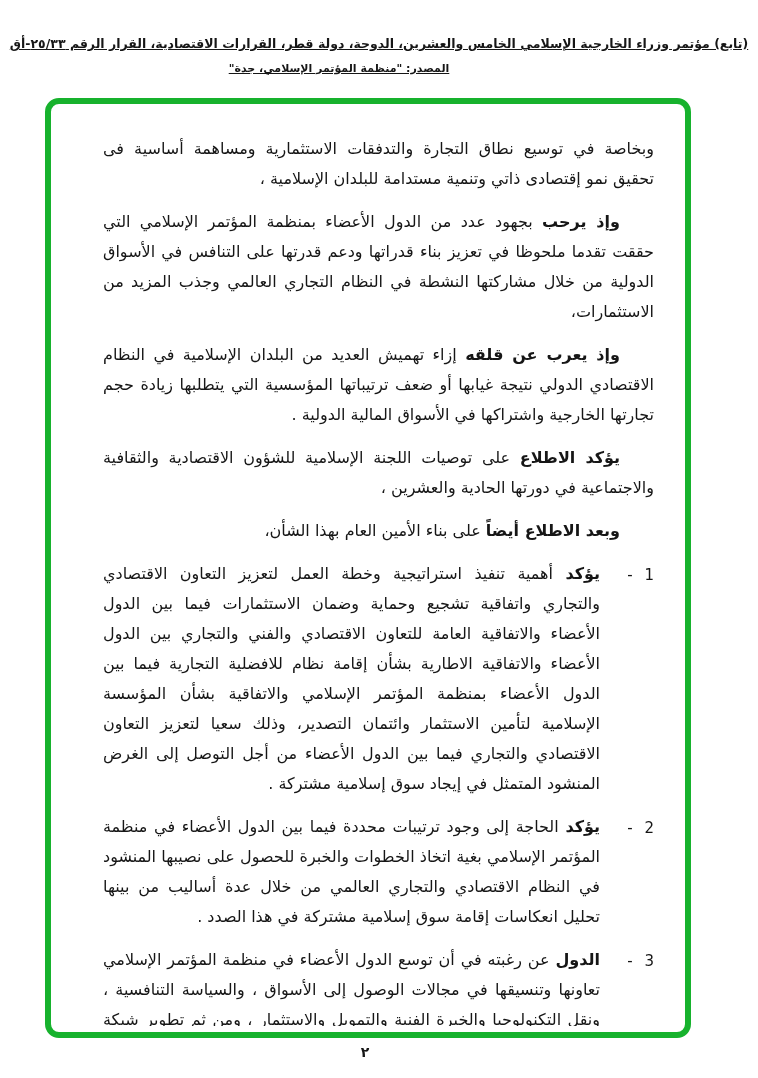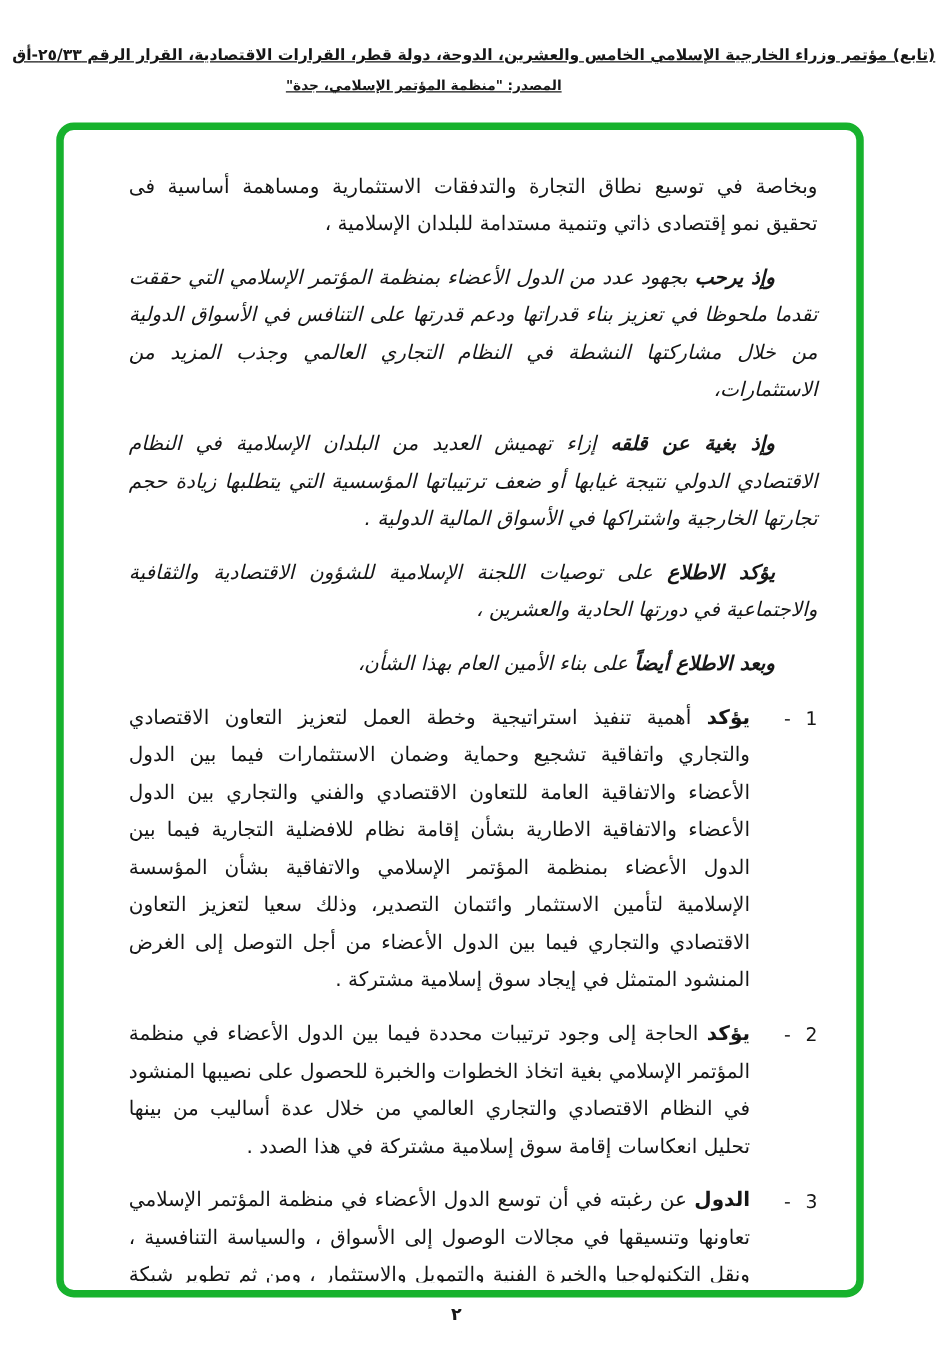--- a/index.html
+++ b/index.html
@@ -38,21 +38,21 @@
     top:6px;left:6px;right:6px;bottom:6px;
     padding:24px 25px 0 46px;
     box-sizing:border-box;
     direction:rtl;
     text-align:justify;
     font-size:16px;
     line-height:30px;
     overflow:hidden;
   }
   p.para{margin:0 0 13px 0;}
-  .indent{text-indent:34px;font-style:italic;}
+  .indent{text-indent:34px;}
   .lead{font-weight:bold;}
   
   .item{display:flex;margin:0 0 13px 0;}
   .item-num{
     flex:0 0 54px;width:54px;
     font-size:15px;
     word-spacing:7px;
     padding-top:1px;
   }
   .item-text{flex:1;}
@@ -78,21 +78,21 @@
     <p class="para">
       <span>وبخاصة في توسيع نطاق التجارة والتدفقات الاستثمارية ومساهمة أساسية فى تحقيق نمو إقتصادى ذاتي وتنمية مستدامة للبلدان الإسلامية ،</span>
     </p>
 
     <p class="para indent">
       <span class="lead">وإذ يرحب</span>
       <span>بجهود عدد من الدول الأعضاء بمنظمة المؤتمر الإسلامي التي حققت تقدما ملحوظا في تعزيز بناء قدراتها ودعم قدرتها على التنافس في الأسواق الدولية من خلال مشاركتها النشطة في النظام التجاري العالمي وجذب المزيد من الاستثمارات،</span>
     </p>
 
     <p class="para indent">
-      <span class="lead">وإذ بغية عن قلقه</span>
+      <span class="lead">وإذ يعرب عن قلقه</span>
       <span>إزاء تهميش العديد من البلدان الإسلامية في النظام الاقتصادي الدولي نتيجة غيابها أو ضعف ترتيباتها المؤسسية التي يتطلبها زيادة حجم تجارتها الخارجية واشتراكها في الأسواق المالية الدولية .</span>
     </p>
 
     <p class="para indent">
       <span class="lead">يؤكد الاطلاع</span>
       <span>على توصيات اللجنة الإسلامية للشؤون الاقتصادية والثقافية والاجتماعية في دورتها الحادية والعشرين ،</span>
     </p>
 
     <p class="para indent">
       <span class="lead">وبعد الاطلاع أيضاً</span>

